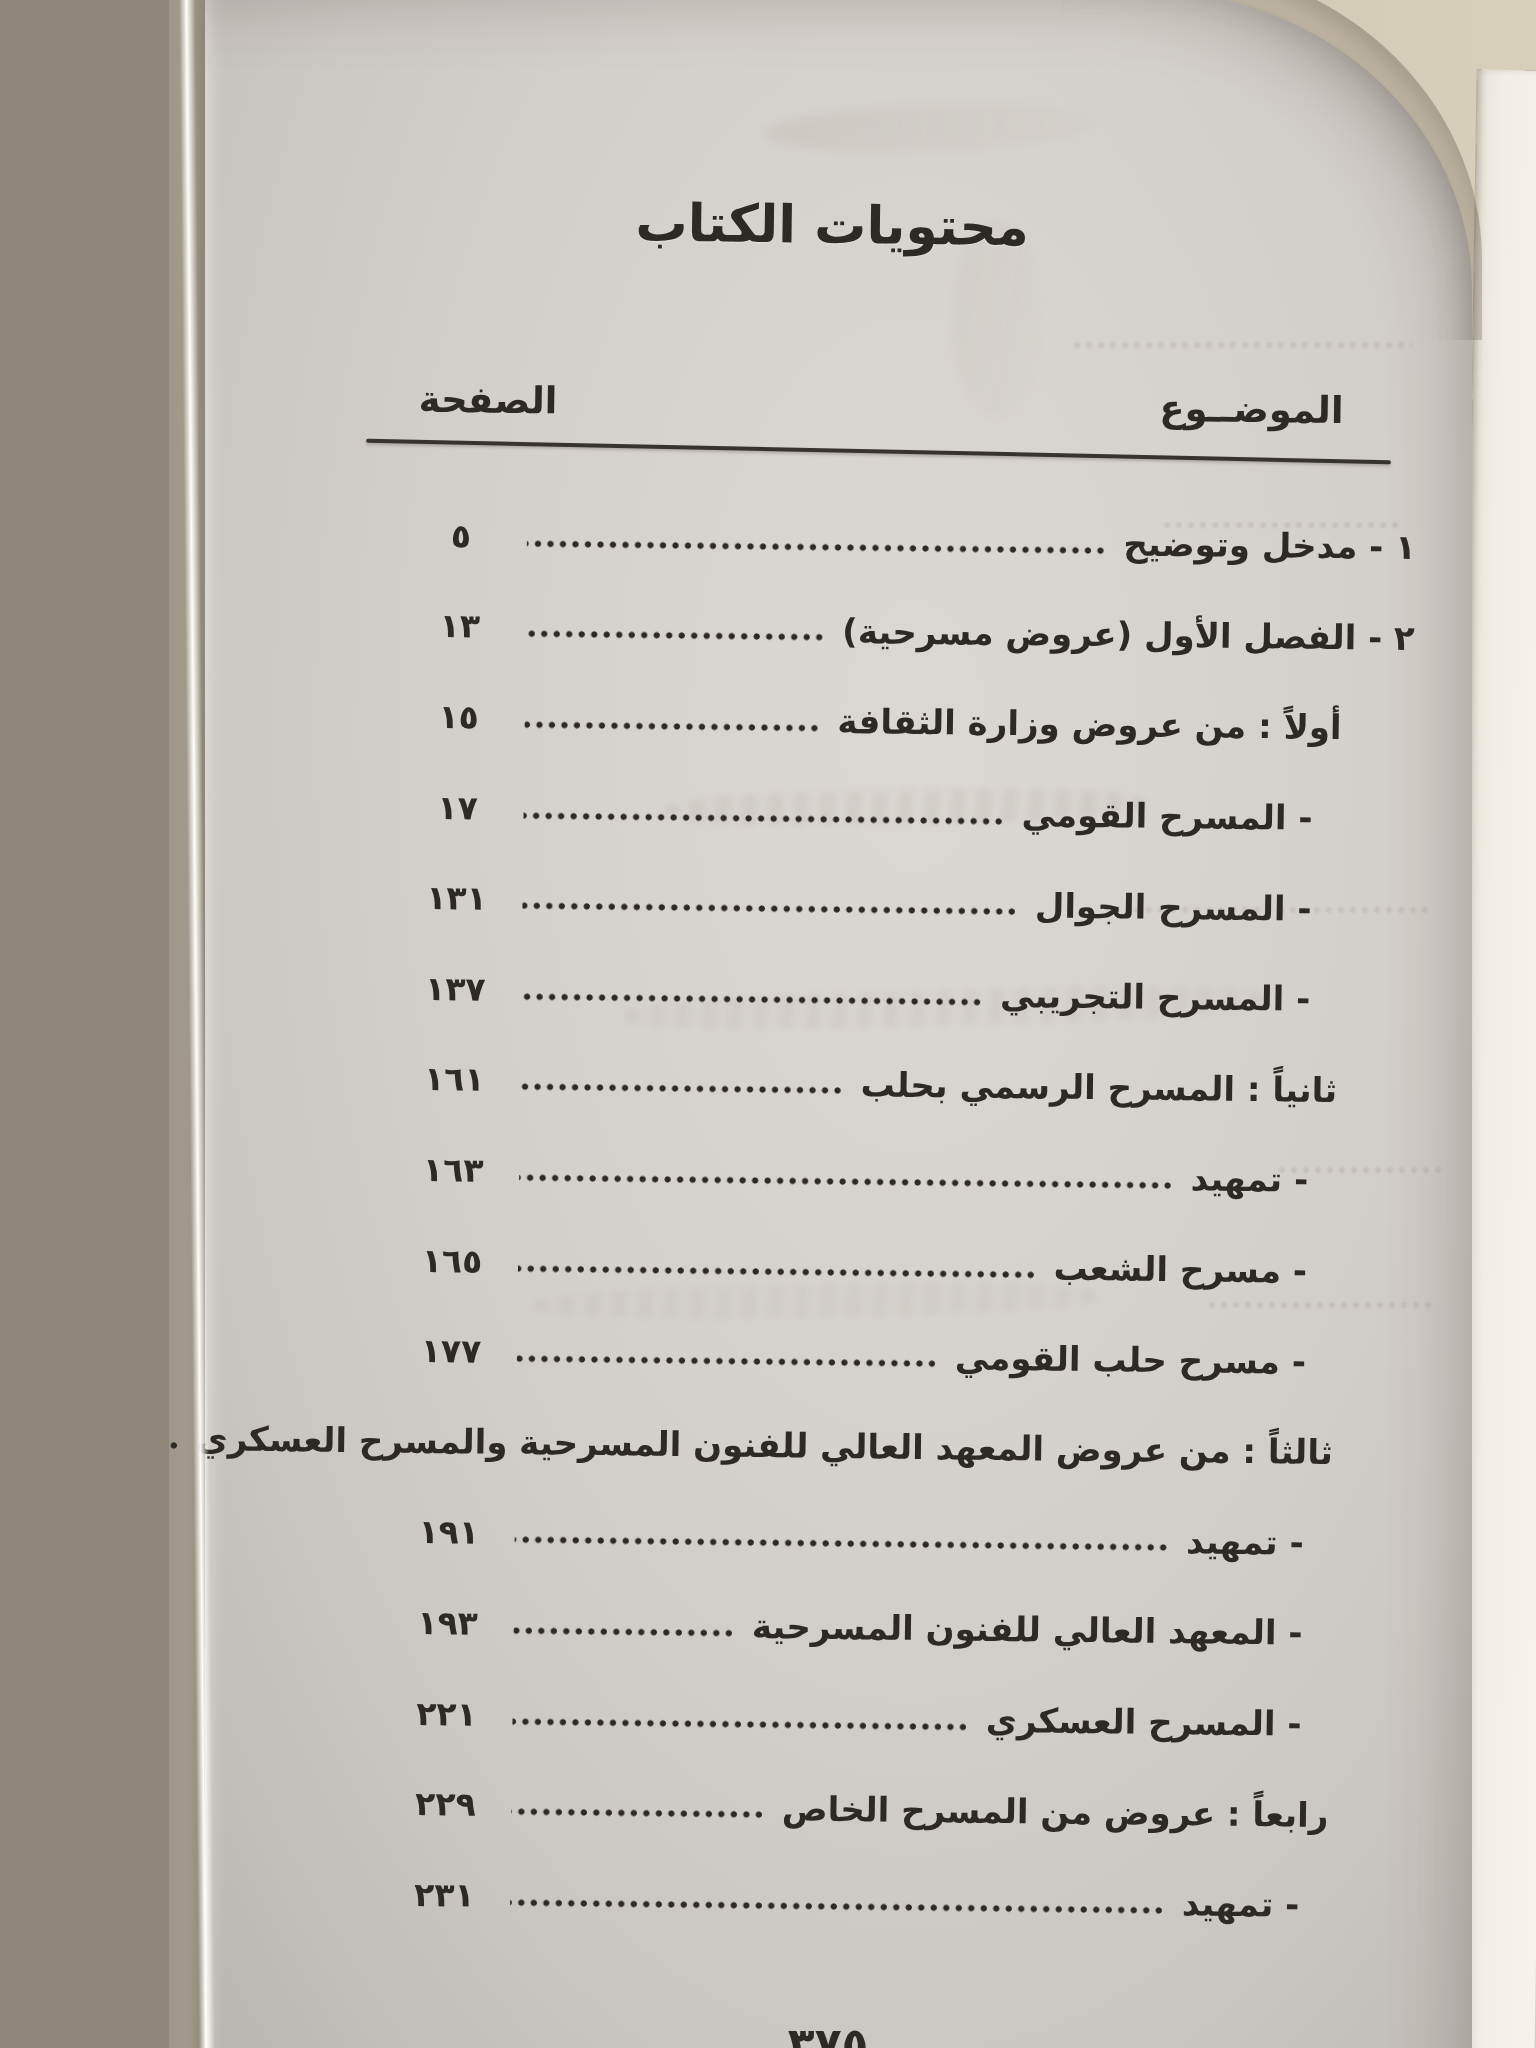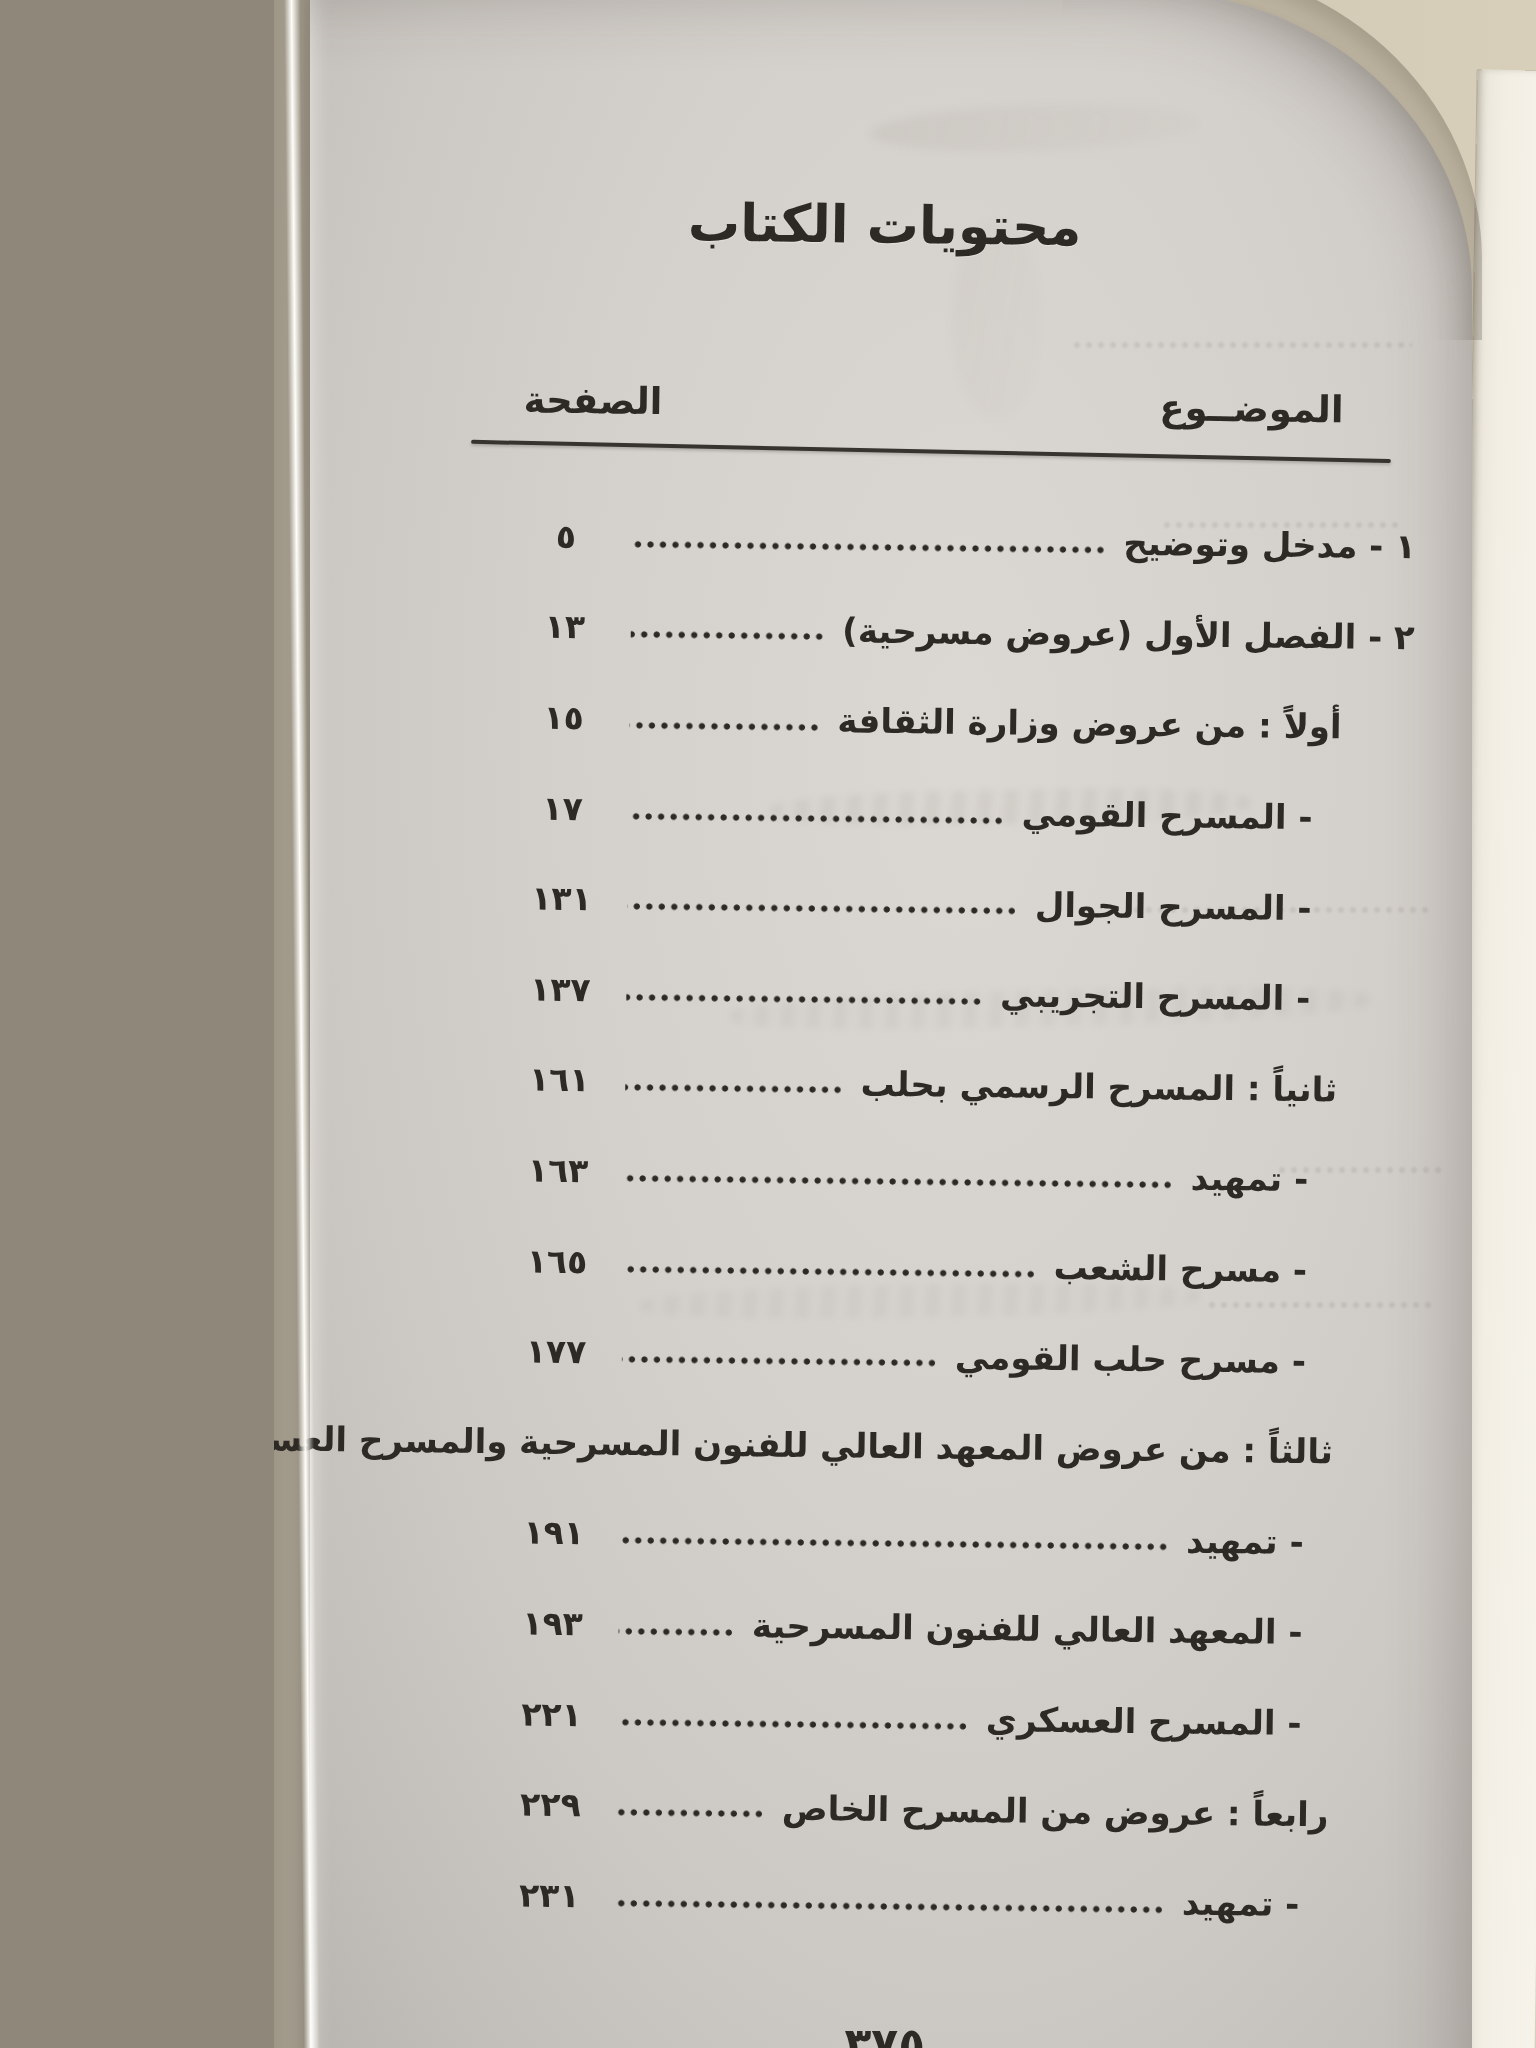--- a/index.html
+++ b/index.html
@@ -1,17 +1,17 @@
 <!DOCTYPE html>
 <html lang="ar" dir="rtl"><head>
 <meta charset="utf-8">
 <style>
   html,body{margin:0;padding:0;background:#8f887a;}
   .photo{
-    position:relative;width:1262px;height:2048px;overflow:hidden;
+    position:relative;width:1367px;height:2048px;overflow:hidden;
     background:linear-gradient(to right,#9e9788 0%,#aaa293 3%,#b8b0a0 8%,#c7bfac 30%,#d2c9b4 70%,#d8cfba 100%);
     font-family:"DejaVu Sans",sans-serif;
   }
   
   .page-stack{
     position:absolute;right:-14px;top:70px;bottom:-20px;width:88px;
     background:linear-gradient(to right,#e8e4d8 0%,#f2eee4 30%,#f6f3ea 100%);
     transform:rotate(0.9deg);
     box-shadow:inset 5px 0 8px -3px rgba(60,50,35,.35);
     border-left:1px solid #b5ad9b;

